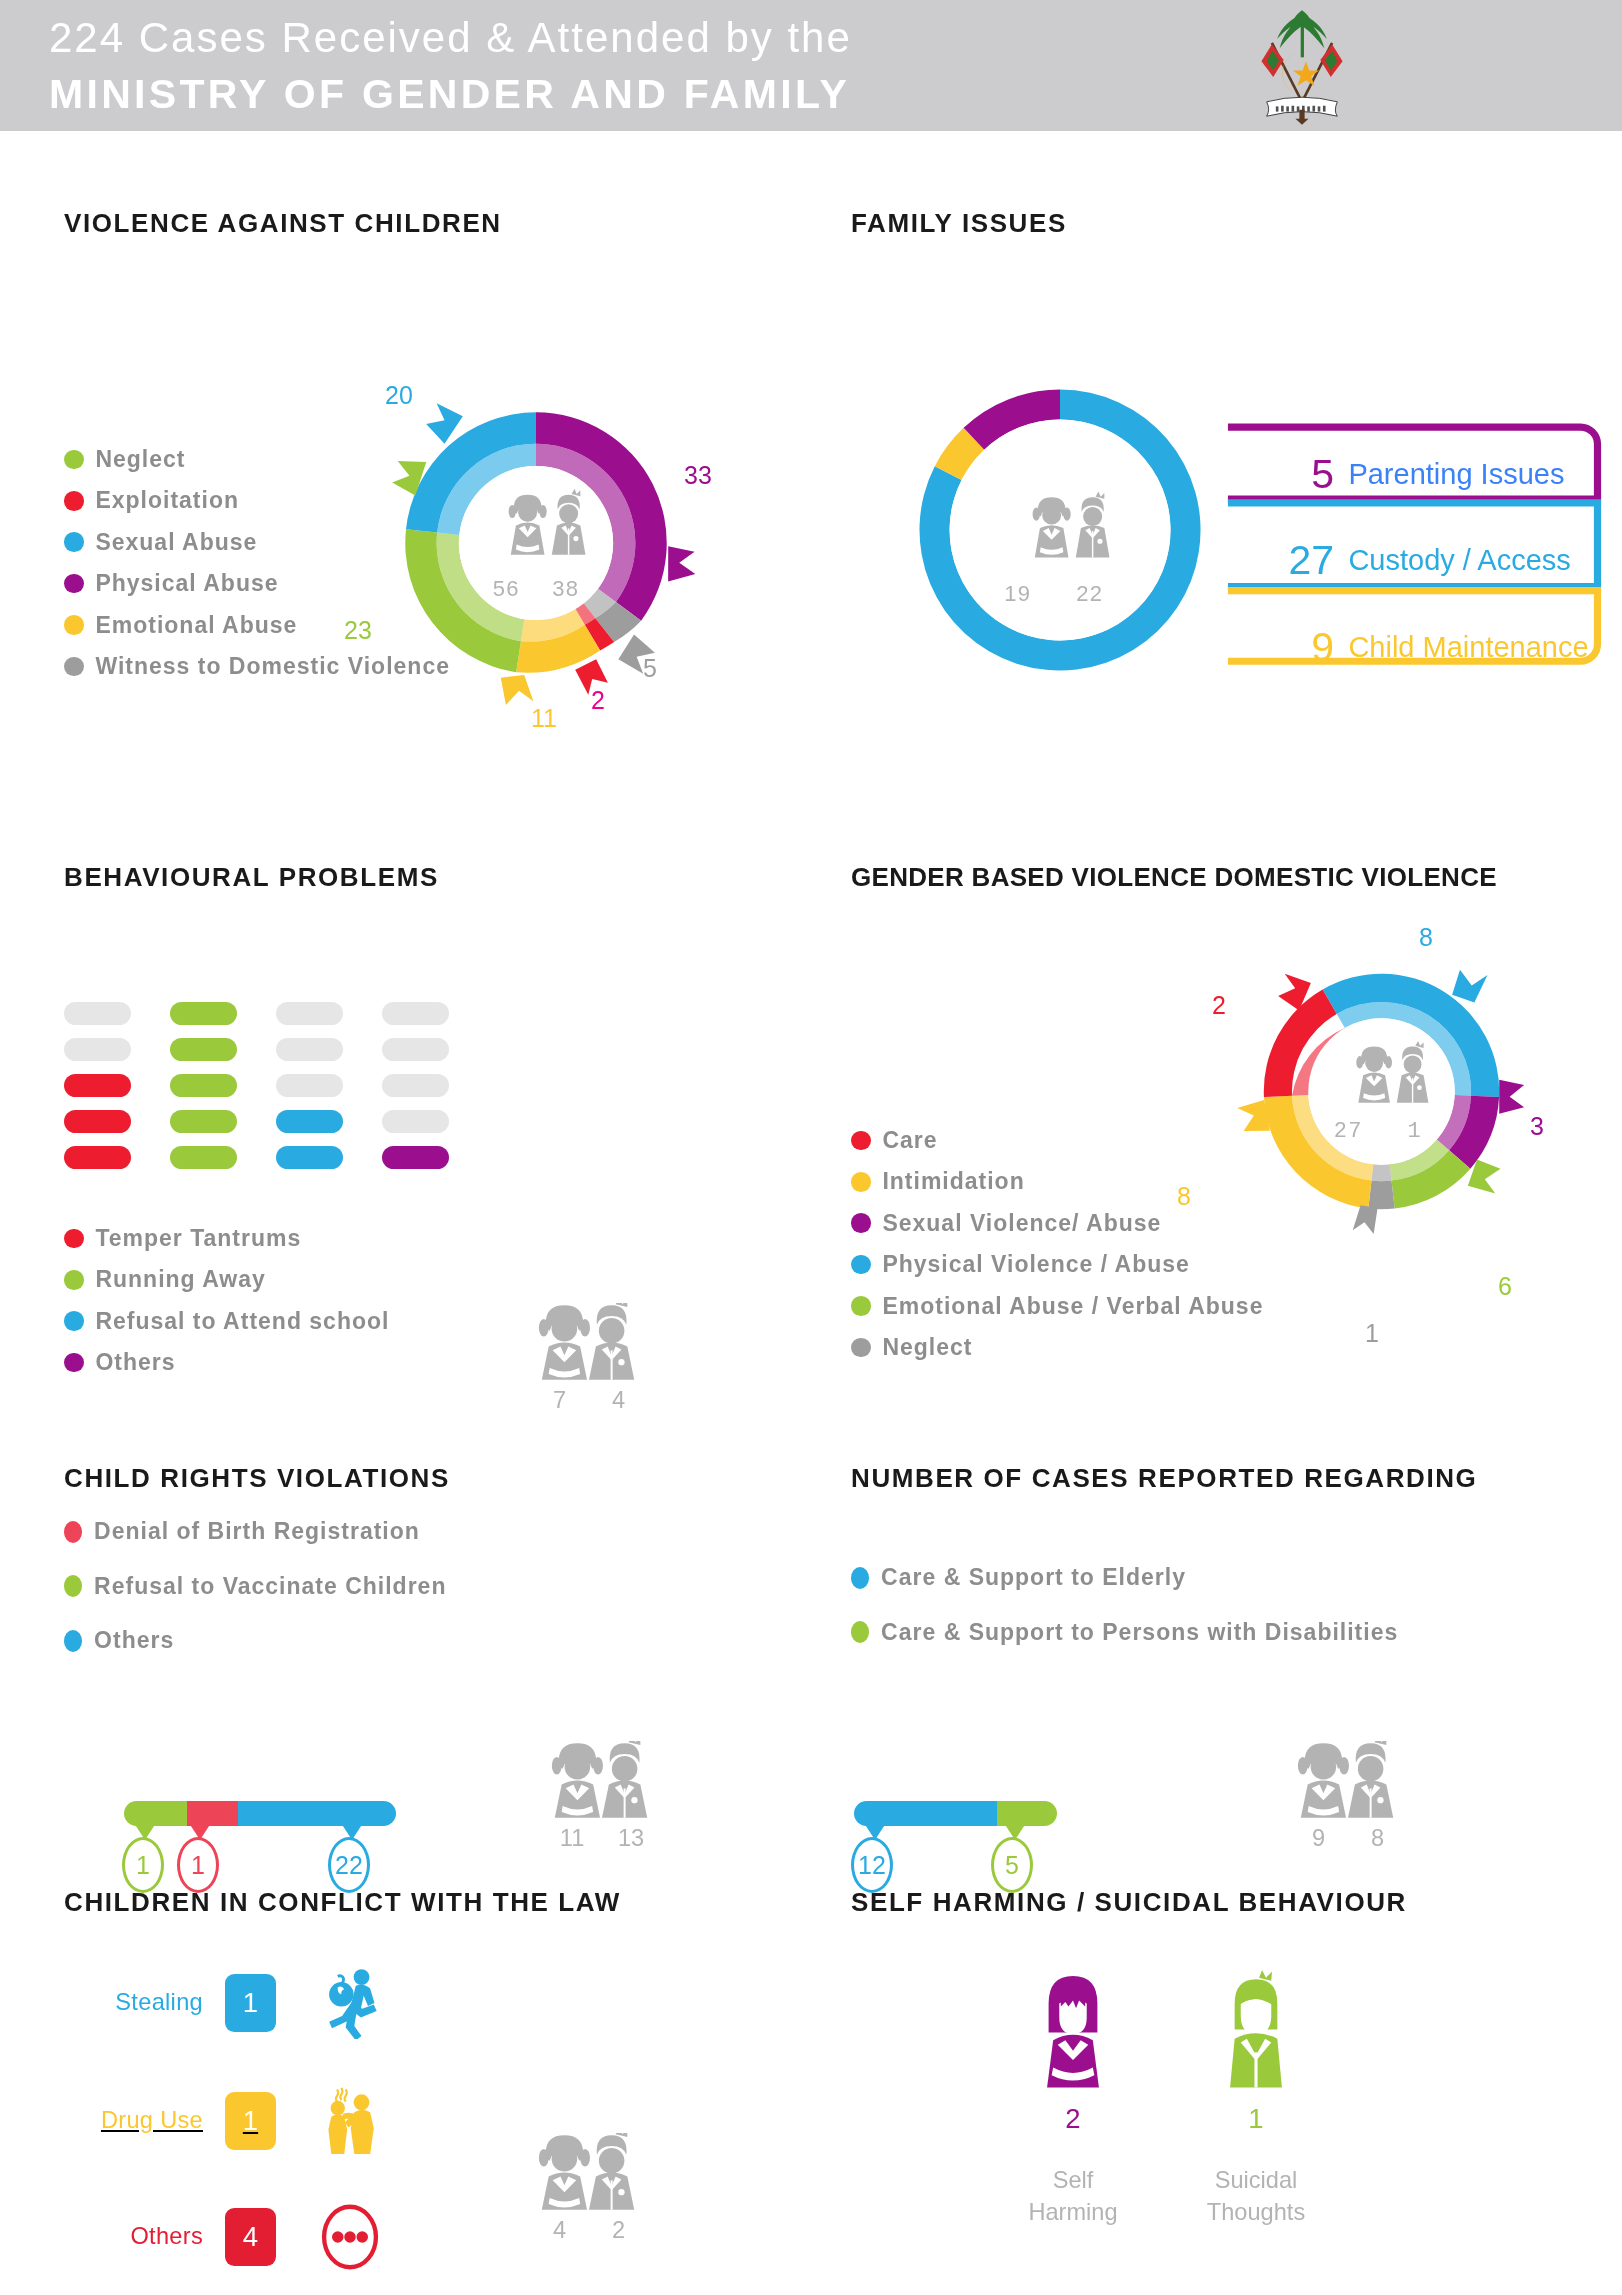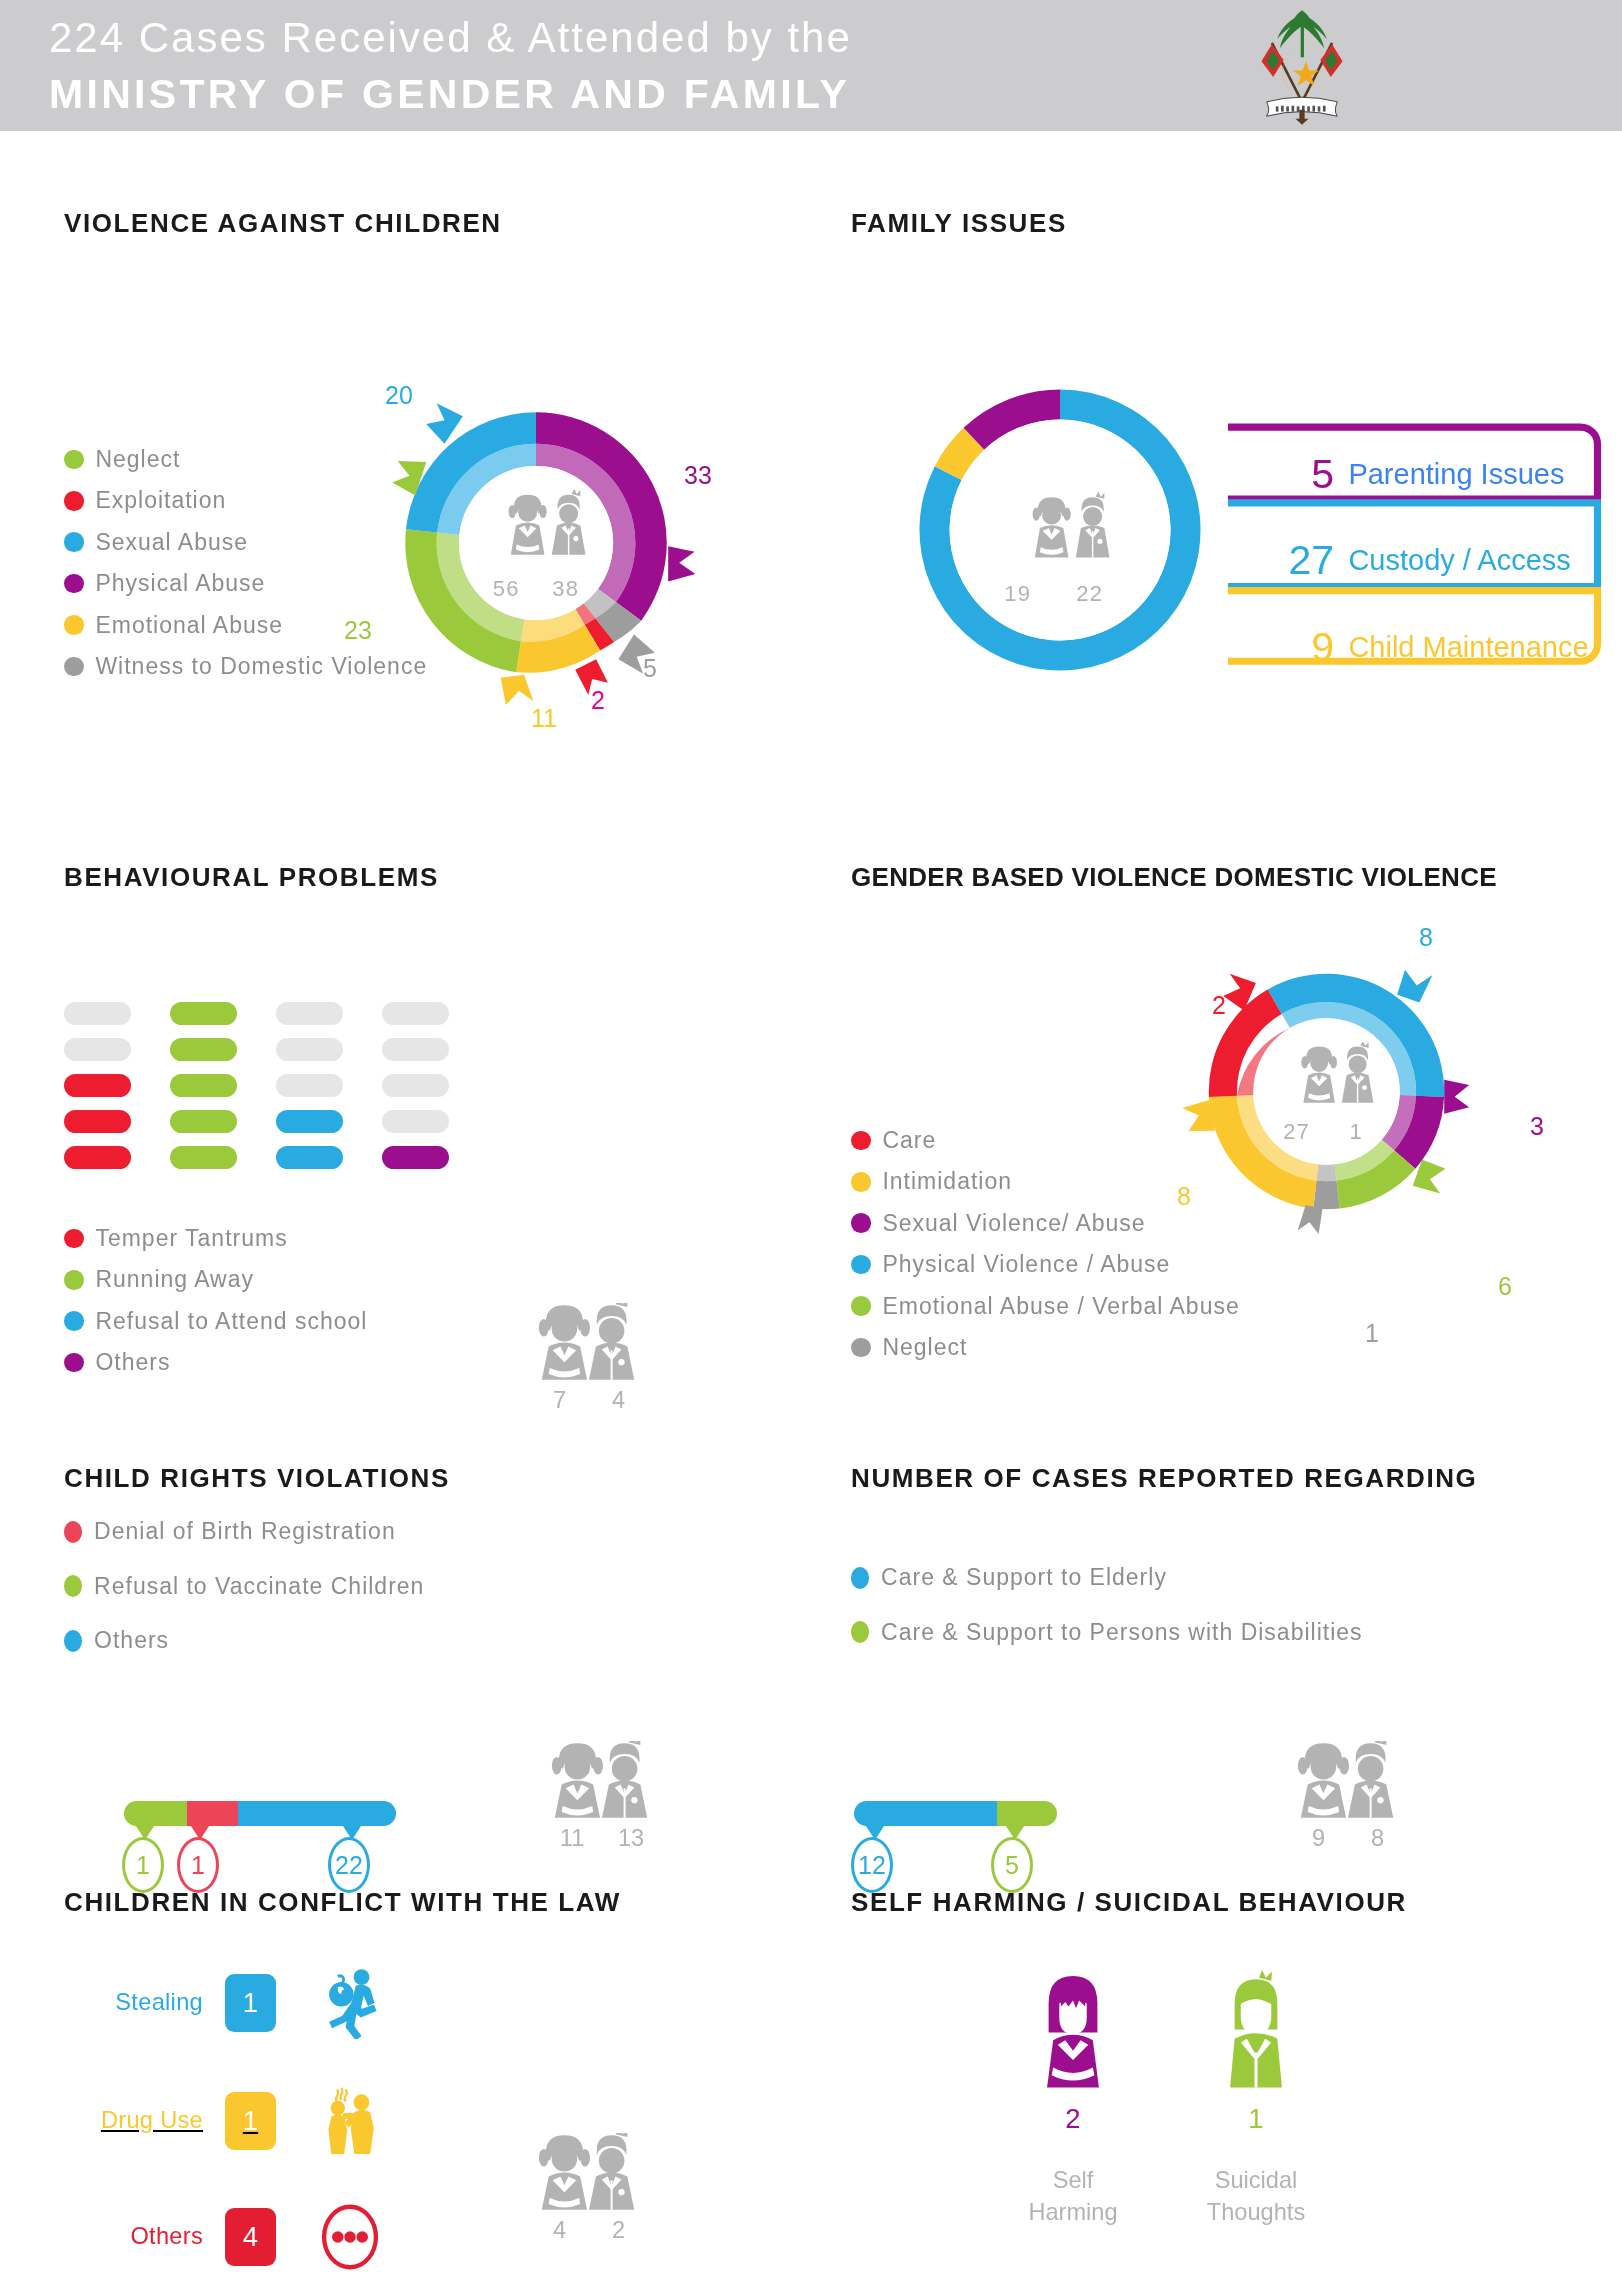--- a/index.html
+++ b/index.html
@@ -17,21 +17,21 @@
   .hdr-line1 { font-size:42px; color:#ffffff; letter-spacing:2px; font-weight:400; white-space:nowrap; line-height:1.25; }
   .hdr-line2 { font-size:41px; color:#ffffff; letter-spacing:3.3px; font-weight:bold; white-space:nowrap; line-height:1.25; margin-top:5.2px; }
   #emblem-box { position:absolute; left:1243px; top:5.2px; width:118px; height:121px; }
   #date-box { position:absolute; left:1372px; top:0; width:251px; height:131px; background:#1e92cf; }
   #date-month { position:absolute; left:0; right:19.6px; top:15.7px; text-align:right; color:#fff; font-size:39px; font-weight:bold; letter-spacing:3.9px; }
   #date-year  { position:absolute; left:0; right:19.6px; top:64px; text-align:right; color:#fff; font-size:44px; font-weight:300; letter-spacing:4.6px; }
 
   
   .sect-title { position:absolute; font-size:26px; font-weight:bold; color:#1a1a1a; letter-spacing:1.6px; white-space:nowrap; }
   .sect-title.cond { letter-spacing:0.3px; }
-  .legend-row { display:flex; align-items:center; margin-bottom:14.4px; }
+  .legend-row { display:flex; align-items:center; margin-bottom:14.4px;font-weight:bold; }
   .legend-dot { width:19.6px; height:19.6px; border-radius:50%; flex:0 0 auto; }
   .legend-dot.oval { width:18.3px; height:22px; border-radius:50%; }
   .legend-label { margin-left:11.8px; font-size:23px; color:#8d8d8d; letter-spacing:1px; white-space:nowrap; }
 
   .donut-wrap { position:absolute; }
   .donut-center-label { position:absolute; left:0; right:0; text-align:center; color:#b3b3b3; font-size:22px; letter-spacing:1.3px; }
   .val-label { position:absolute; font-size:25px; white-space:nowrap; }
   .people-nums { display:flex; justify-content:space-around; color:#b3b3b3; font-size:23.6px; margin-top:2.6px; }
 
   
@@ -358,21 +358,21 @@
   <div class="legend-row">
       <span class="legend-dot" style="background:#9ACA3C"></span>
       <span class="legend-label">Emotional Abuse / Verbal Abuse</span>
     </div>
   <div class="legend-row">
       <span class="legend-dot" style="background:#9D9D9D"></span>
       <span class="legend-label">Neglect</span>
     </div>
 </div>
 
-<div class="donut-wrap" style="left:1163px; top:928px; width:327px; height:327px;">
+<div class="donut-wrap" style="left:1218px; top:928px; width:327px; height:327px;font-family:Liberation Mono, monospace;">
   <svg viewBox="0 0 500 500" width="327" height="327">
     <g transform="translate(250,250)">
 
       <path d="M -90.0 -155.9 A 180 180 0 0 1 179.8 8.6 L 136.8 6.5 A 137 137 0 0 0 -68.5 -118.6 Z" fill="#29ABE2"></path>
       <path d="M 179.8 8.6 A 180 180 0 0 1 135.9 118.0 L 103.4 89.8 A 137 137 0 0 0 136.8 6.5 Z" fill="#9B0F8F"></path>
       <path d="M 135.9 118.0 A 180 180 0 0 1 20.1 178.9 L 15.3 136.2 A 137 137 0 0 0 103.4 89.8 Z" fill="#9ACA3C"></path>
       <path d="M 20.1 178.9 A 180 180 0 0 1 -20.1 178.9 L -15.3 136.2 A 137 137 0 0 0 15.3 136.2 Z" fill="#9D9D9D"></path>
       <path d="M -20.1 178.9 A 180 180 0 0 1 -179.8 8.6 L -136.8 6.5 A 137 137 0 0 0 -15.3 136.2 Z" fill="#FBC72E"></path>
       <path d="M -179.8 8.6 A 180 180 0 0 1 -90.0 -155.9 L -68.5 -118.6 A 137 137 0 0 0 -136.8 6.5 Z" fill="#ED1C2E"></path>
 

